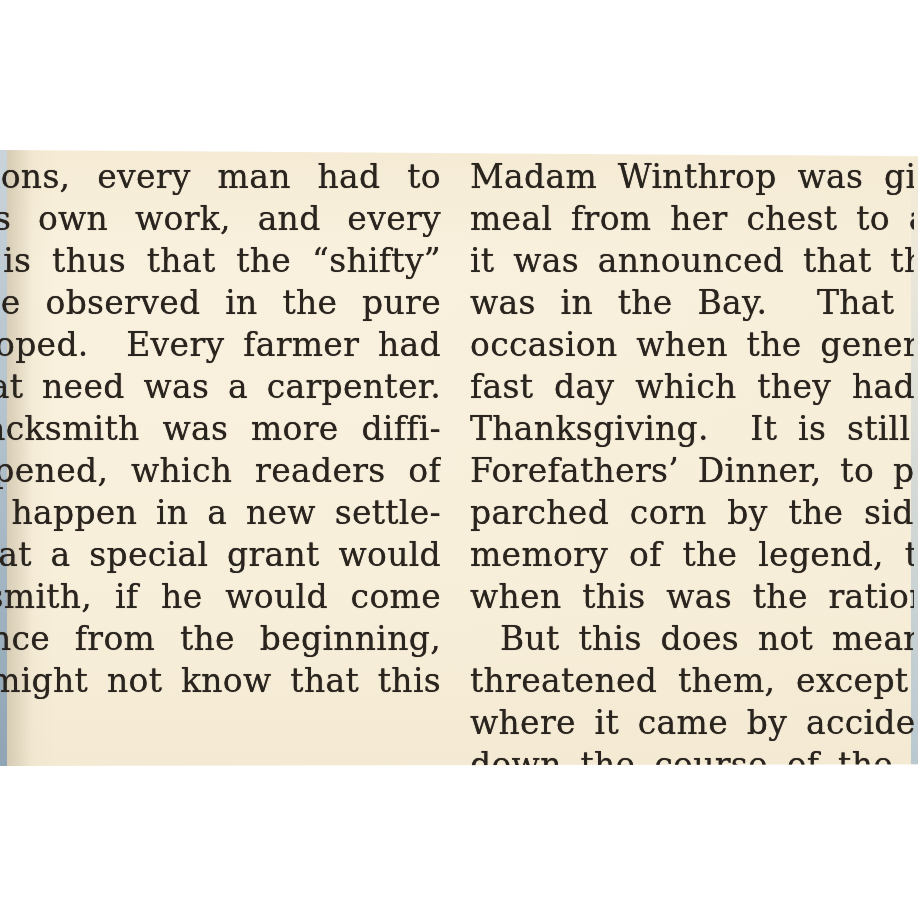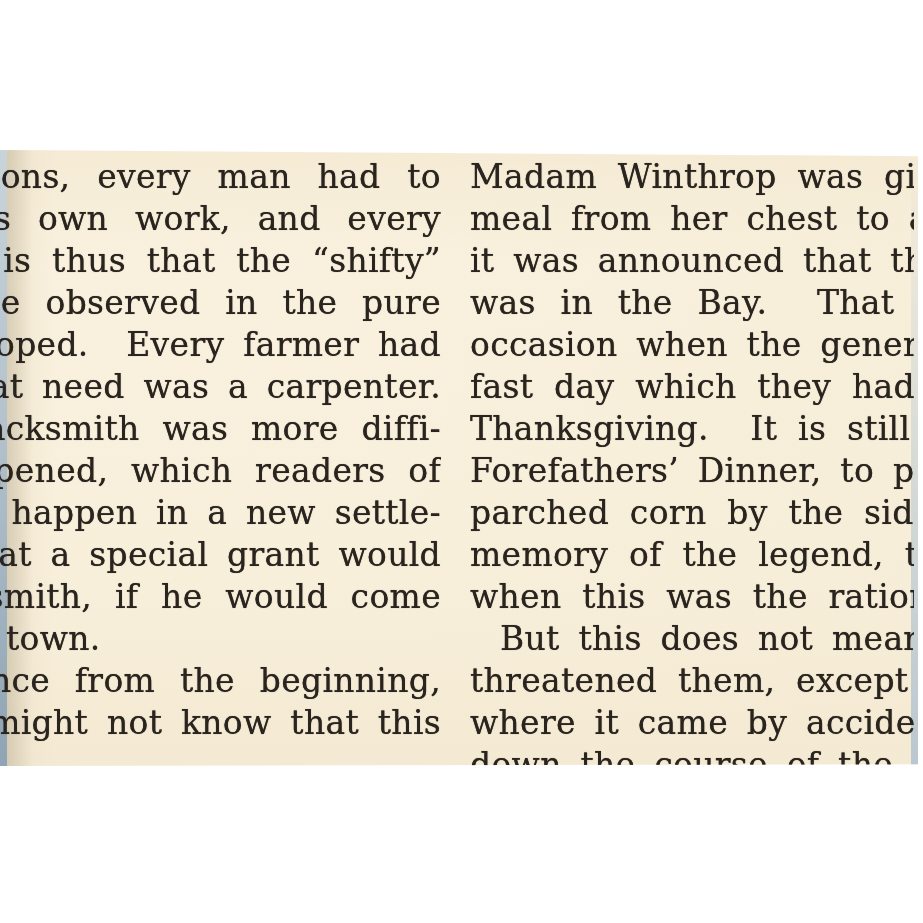--- a/index.html
+++ b/index.html
@@ -79,21 +79,20 @@
         <div class="line" style="word-spacing: 16px;">is own work, and every</div>
         <div class="line" style="word-spacing: 10px;">t is thus that the “shifty”</div>
         <div class="line" style="word-spacing: 14px;">be observed in the pure</div>
         <div class="line">loped.  Every farmer had</div>
         <div class="line">d at need was a carpenter.</div>
         <div class="line" style="word-spacing: 12px;">lacksmith was more diffi-</div>
         <div class="line" style="word-spacing: 12px;">ppened, which readers of</div>
         <div class="line">to happen in a new settle-</div>
         <div class="line">hat a special grant would</div>
         <div class="line" style="word-spacing: 12px;">ksmith, if he would come</div>
-        <div class="line flush-start" style="word-spacing: 0px;">town.</div>
         <div class="line" style="word-spacing: 14px;">nce from the beginning,</div>
         <div class="line partial">might not know that this</div>
       </div>
     <div class="col col-right">
         <div class="line" style="word-spacing: 10px;">Madam Winthrop was giving</div>
         <div class="line">meal from her chest to a poor</div>
         <div class="line">it was announced that the ship</div>
         <div class="line" style="word-spacing: 14px;">was in the Bay.  That was</div>
         <div class="line">occasion when the general fast</div>
         <div class="line" style="word-spacing: 10px;">fast day which they had ap</div>

